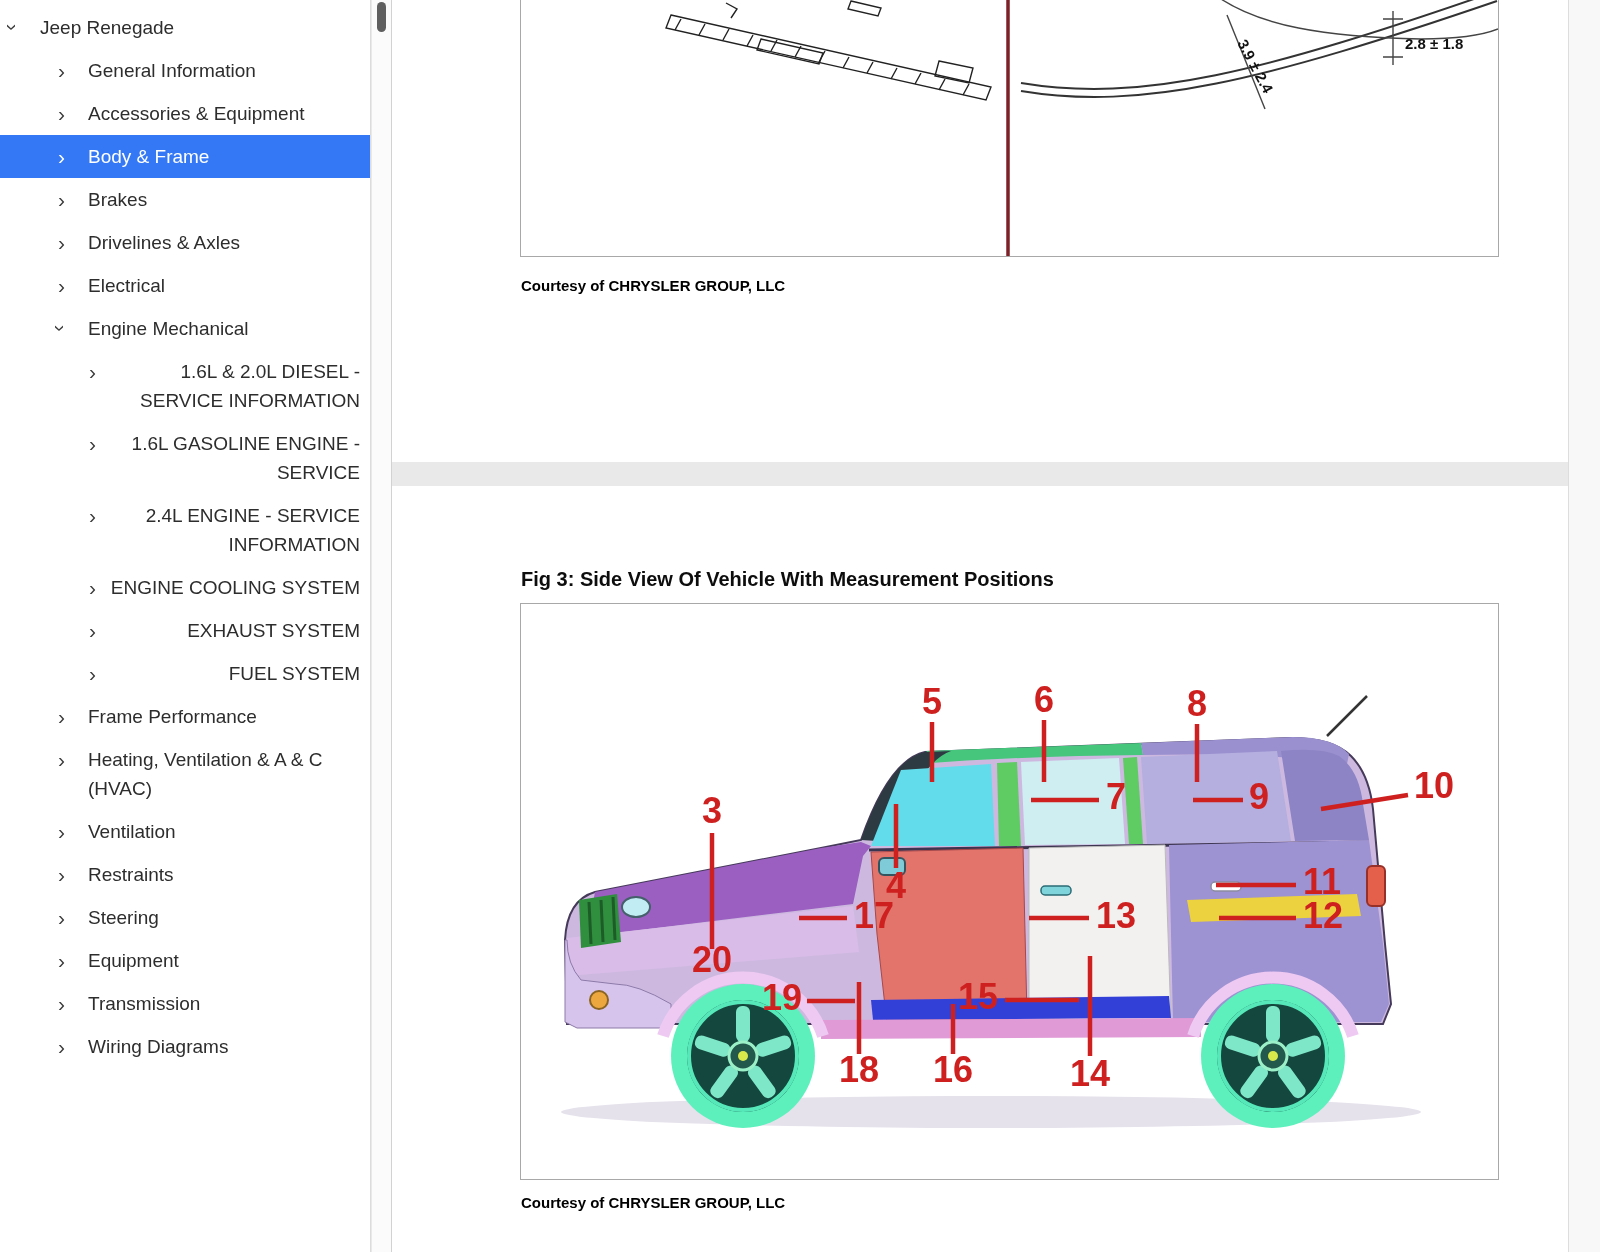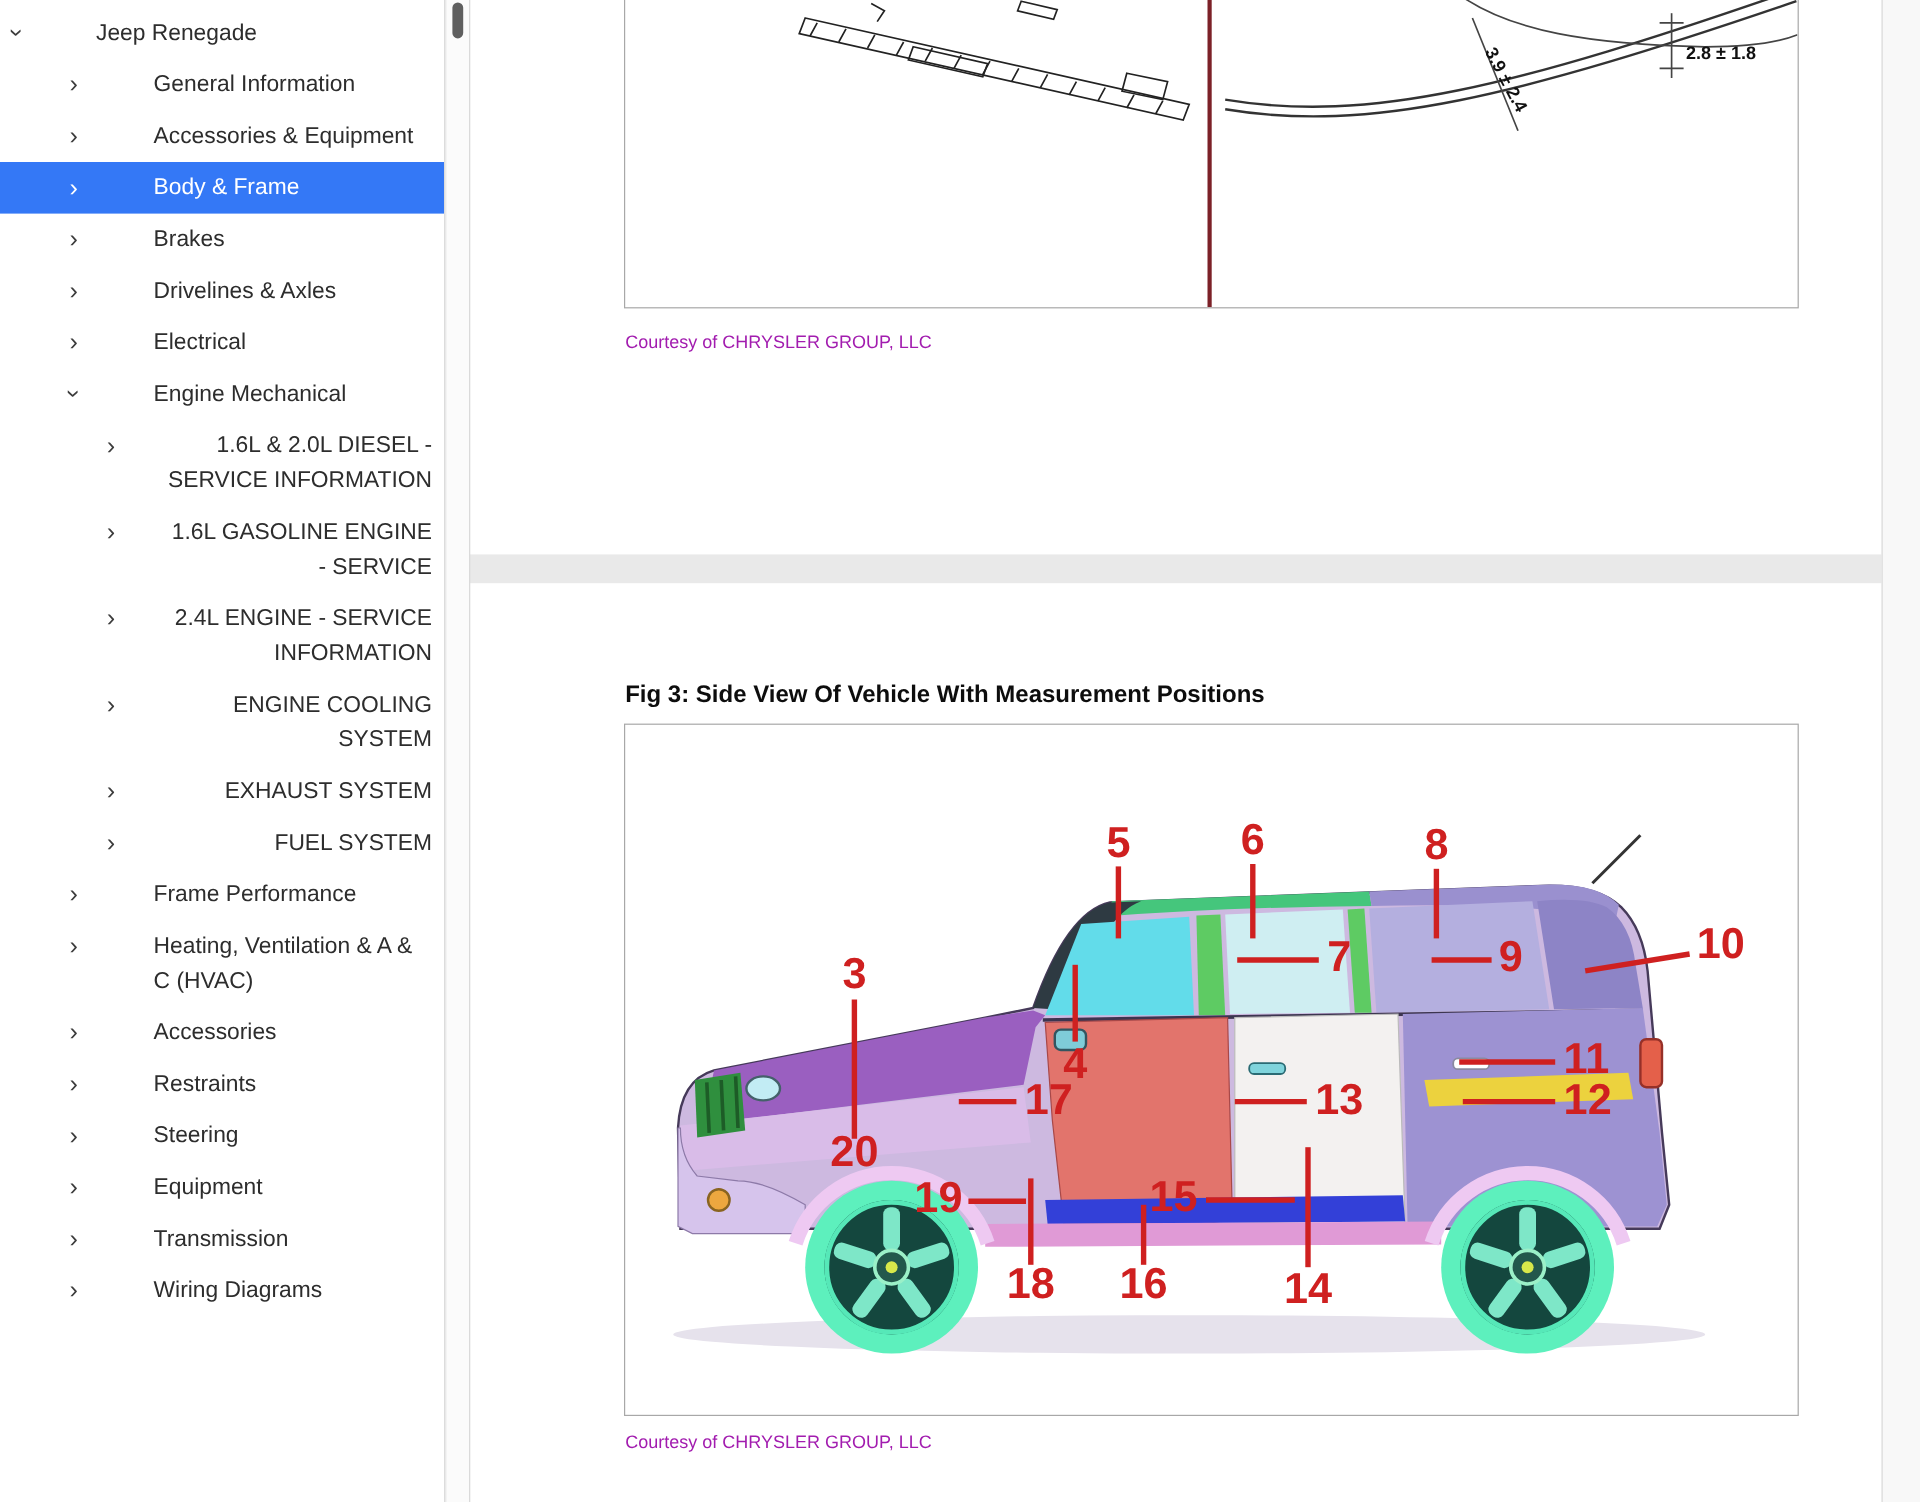--- a/index.html
+++ b/index.html
@@ -6,41 +6,41 @@
   html,body { background:#cfcfcf; }
   body { font-family:"Liberation Sans", sans-serif; }
   .screen { position:relative; width:1600px; height:1252px; background:#e9e9e9; overflow:hidden; }
 
   
   .sidebar { position:absolute; left:0; top:0; width:371px; height:100%; background:#ffffff; border-right:1px solid #dcdcdc; padding-top:6px; }
   .sidescroll { position:absolute; left:372px; top:0; width:20px; height:100%; background:#fbfbfb; border-right:1px solid #d2d2d2; }
   .sidescroll .thumb { position:absolute; left:5px; top:2px; width:9px; height:30px; background:#5f5f5f; border-radius:5px; }
 
   .side-row { display:flex; align-items:flex-start; padding:7px 10px 7px 0; font-size:19px; line-height:29px; color:#2d2d2d; cursor:pointer; }
-  .side-row .lbl { flex:1;margin-left:40px; }
+  .side-row .lbl { flex:1; }
   .lvl0 { padding-left:10px; }
   .lvl1 { padding-left:58px; }
   .lvl2 { padding-left:66px;text-align:right; }
   .chev { flex:0 0 30px; width:30px; color:#3c3c3c; font-size:21px; line-height:29px; }
   .chev::before { content:"\203A"; display:inline-block; }
   .chev.down::before { transform:rotate(90deg); transform-origin:55% 50%; }
   .side-row.selected { background:#3478f6; color:#ffffff; }
   .side-row.selected .chev { color:#ffffff; }
 
   
   .main { position:absolute; left:392px; top:0; width:1208px; height:100%; }
   .vscroll { position:absolute; right:0; top:0; width:32px; height:100%; background:#f8f8f8; border-left:1px solid #dddddd; }
   .card { position:absolute; left:0; width:1176px; background:#ffffff; }
   .card1 { top:0; height:462px; }
   .card2 { top:486px; height:968px; }
 
   .figbox { position:absolute; left:128px; width:979px; border:1px solid #a8a8a8; background:#ffffff; overflow:hidden; }
   .figbox1 { top:-12px; height:269px; }
   .figbox2 { top:117px; height:577px; }
-  .courtesy { position:absolute; left:129px; font-size:15px; color:#a21caf; }
+  .courtesy { position:absolute; left:129px; font-size:15px; color:#000000;font-weight:bold; }
   .courtesy1 { top:277px; }
   .courtesy2 { top:708px; }
   .figtitle { position:absolute; left:129px; top:82px; font-size:20px; font-weight:600; color:#0d0d0d; }
 
   svg text.dim { font-family:"Liberation Sans",sans-serif; font-size:15px; font-weight:bold; fill:#111; }
   svg text.callout { font-family:"Liberation Sans",sans-serif; font-size:36px; font-weight:bold; fill:#cf2020; }
 </style>
 </head>
 <body>
 
@@ -106,21 +106,21 @@
     <div class="side-row lvl1">
       <span class="chev"></span>
       <span class="lbl">Frame Performance</span>
     </div>
     <div class="side-row lvl1">
       <span class="chev"></span>
       <span class="lbl">Heating, Ventilation &amp; A &amp; C (HVAC)</span>
     </div>
     <div class="side-row lvl1">
       <span class="chev"></span>
-      <span class="lbl">Accessories</span>
+      <span class="lbl">Ventilation</span>
     </div>
     <div class="side-row lvl1">
       <span class="chev"></span>
       <span class="lbl">Restraints</span>
     </div>
     <div class="side-row lvl1">
       <span class="chev"></span>
       <span class="lbl">Steering</span>
     </div>
     <div class="side-row lvl1">

